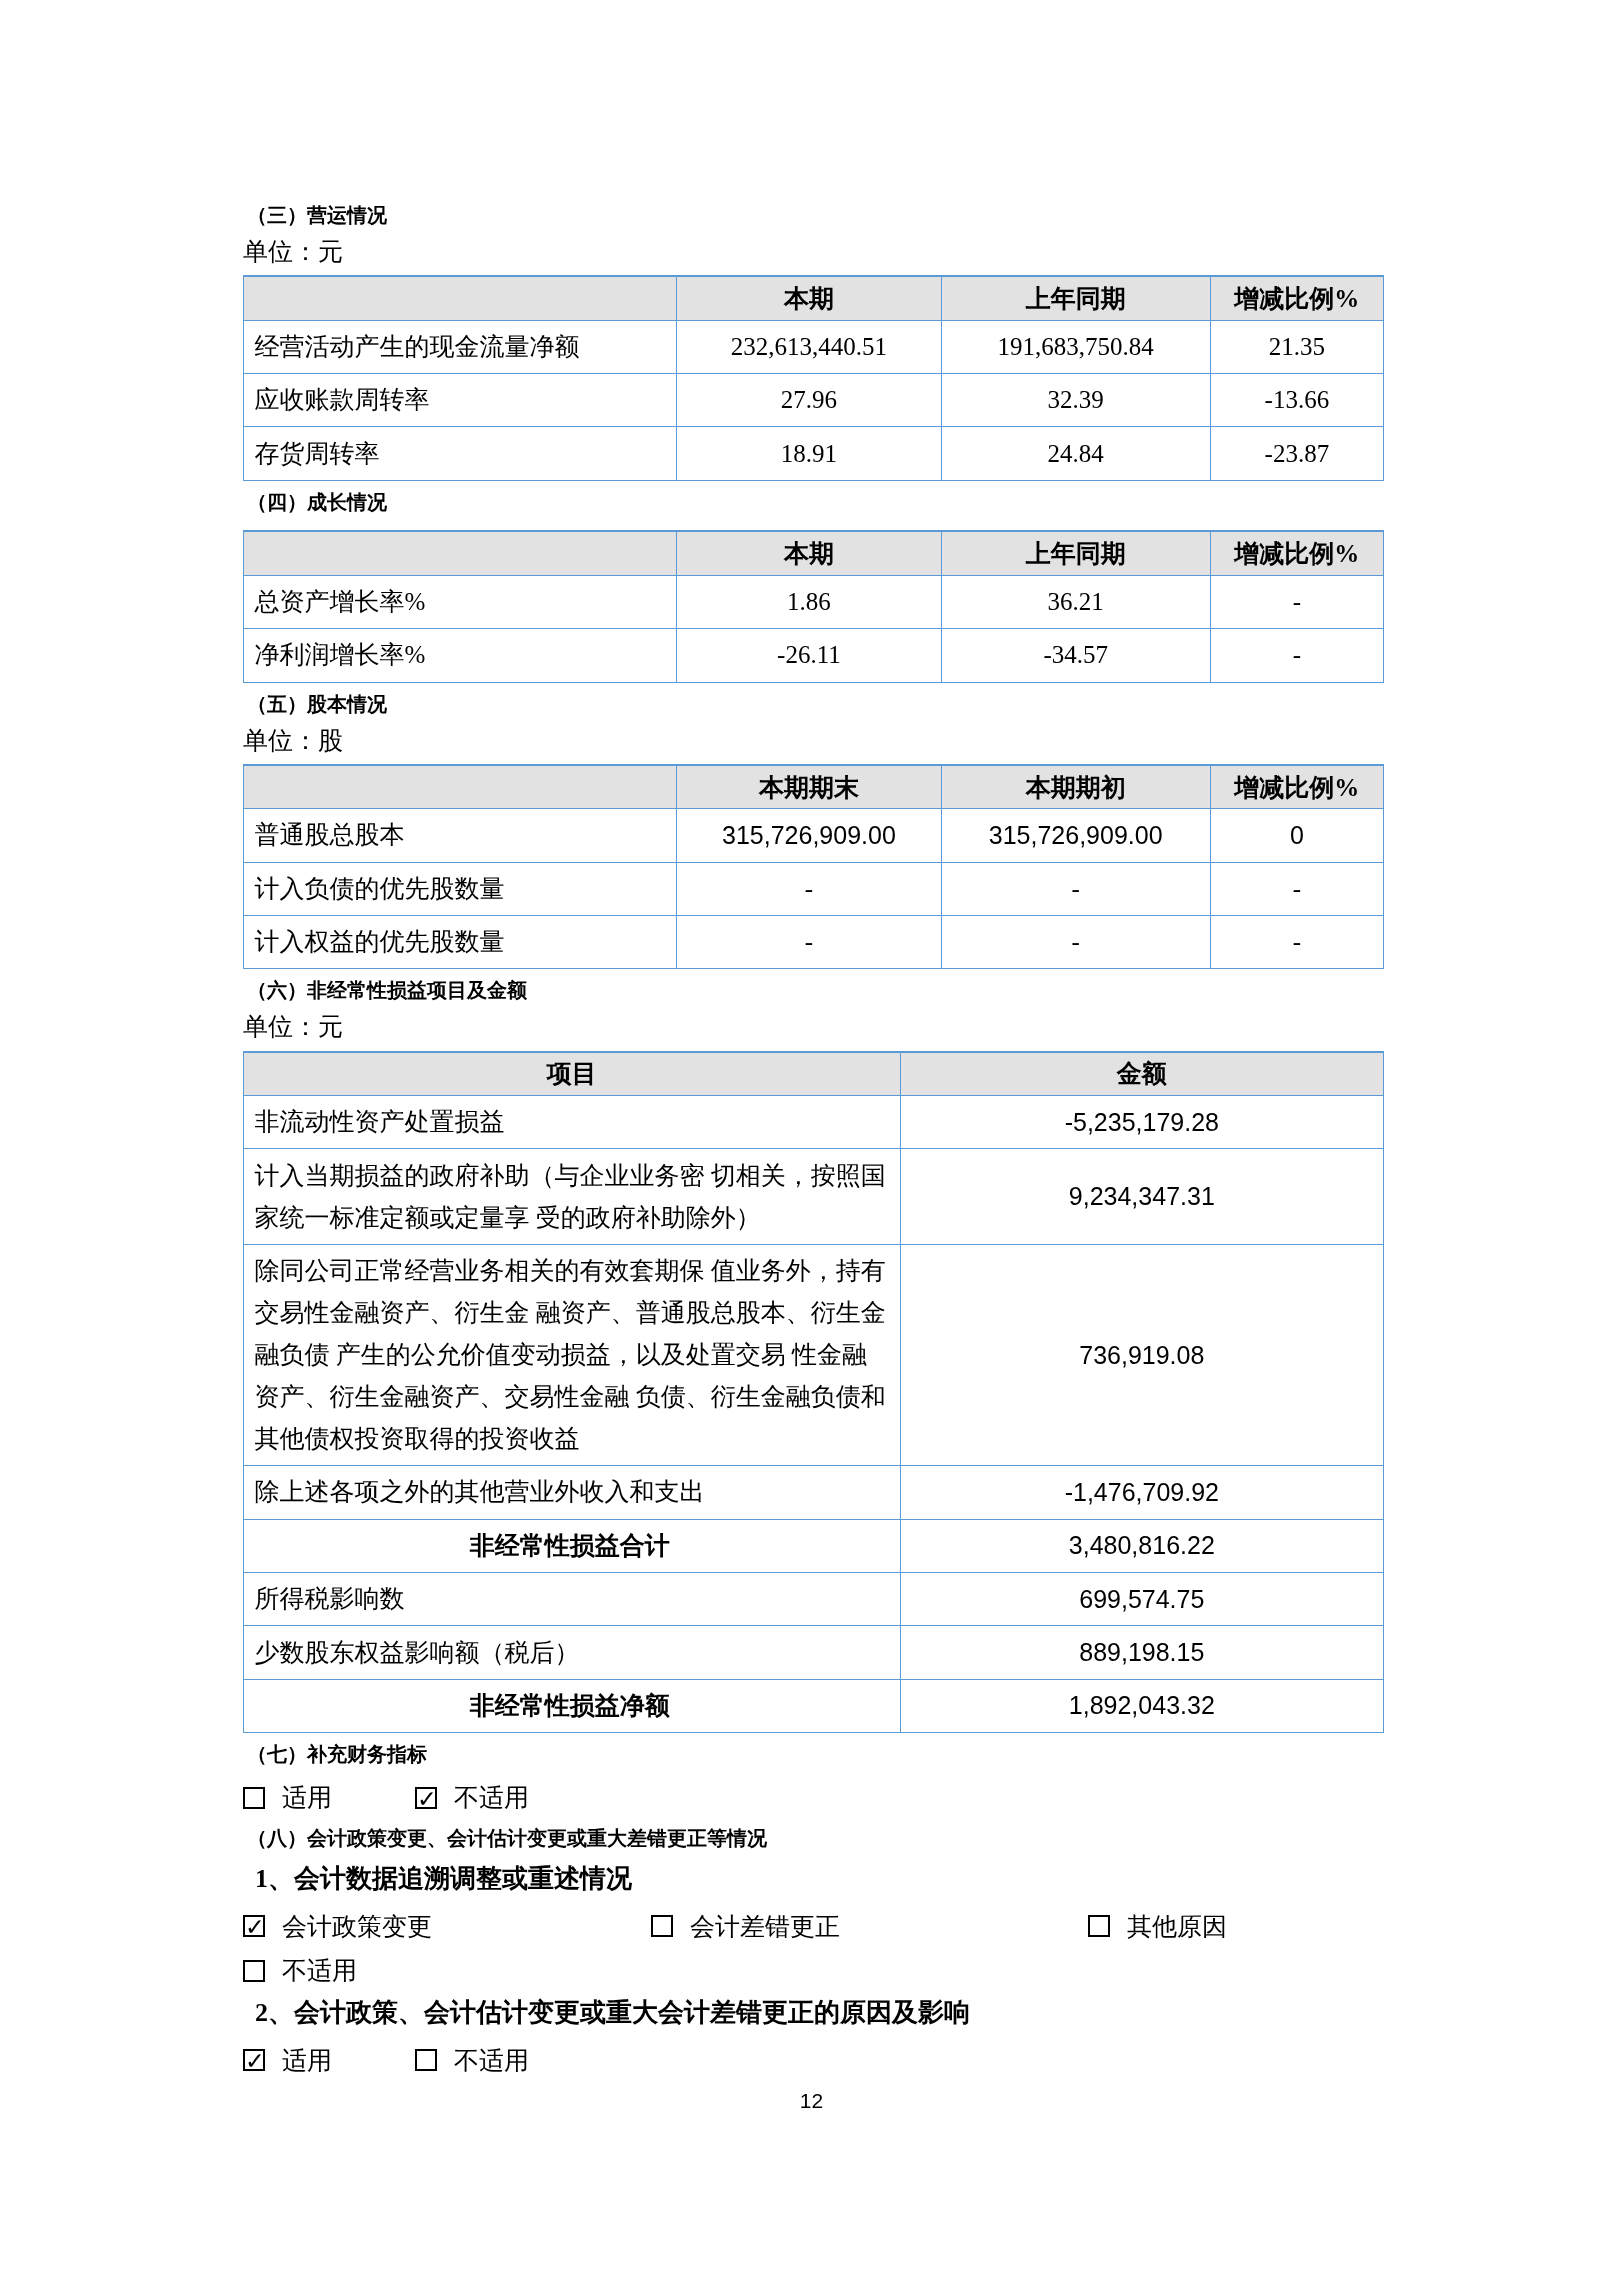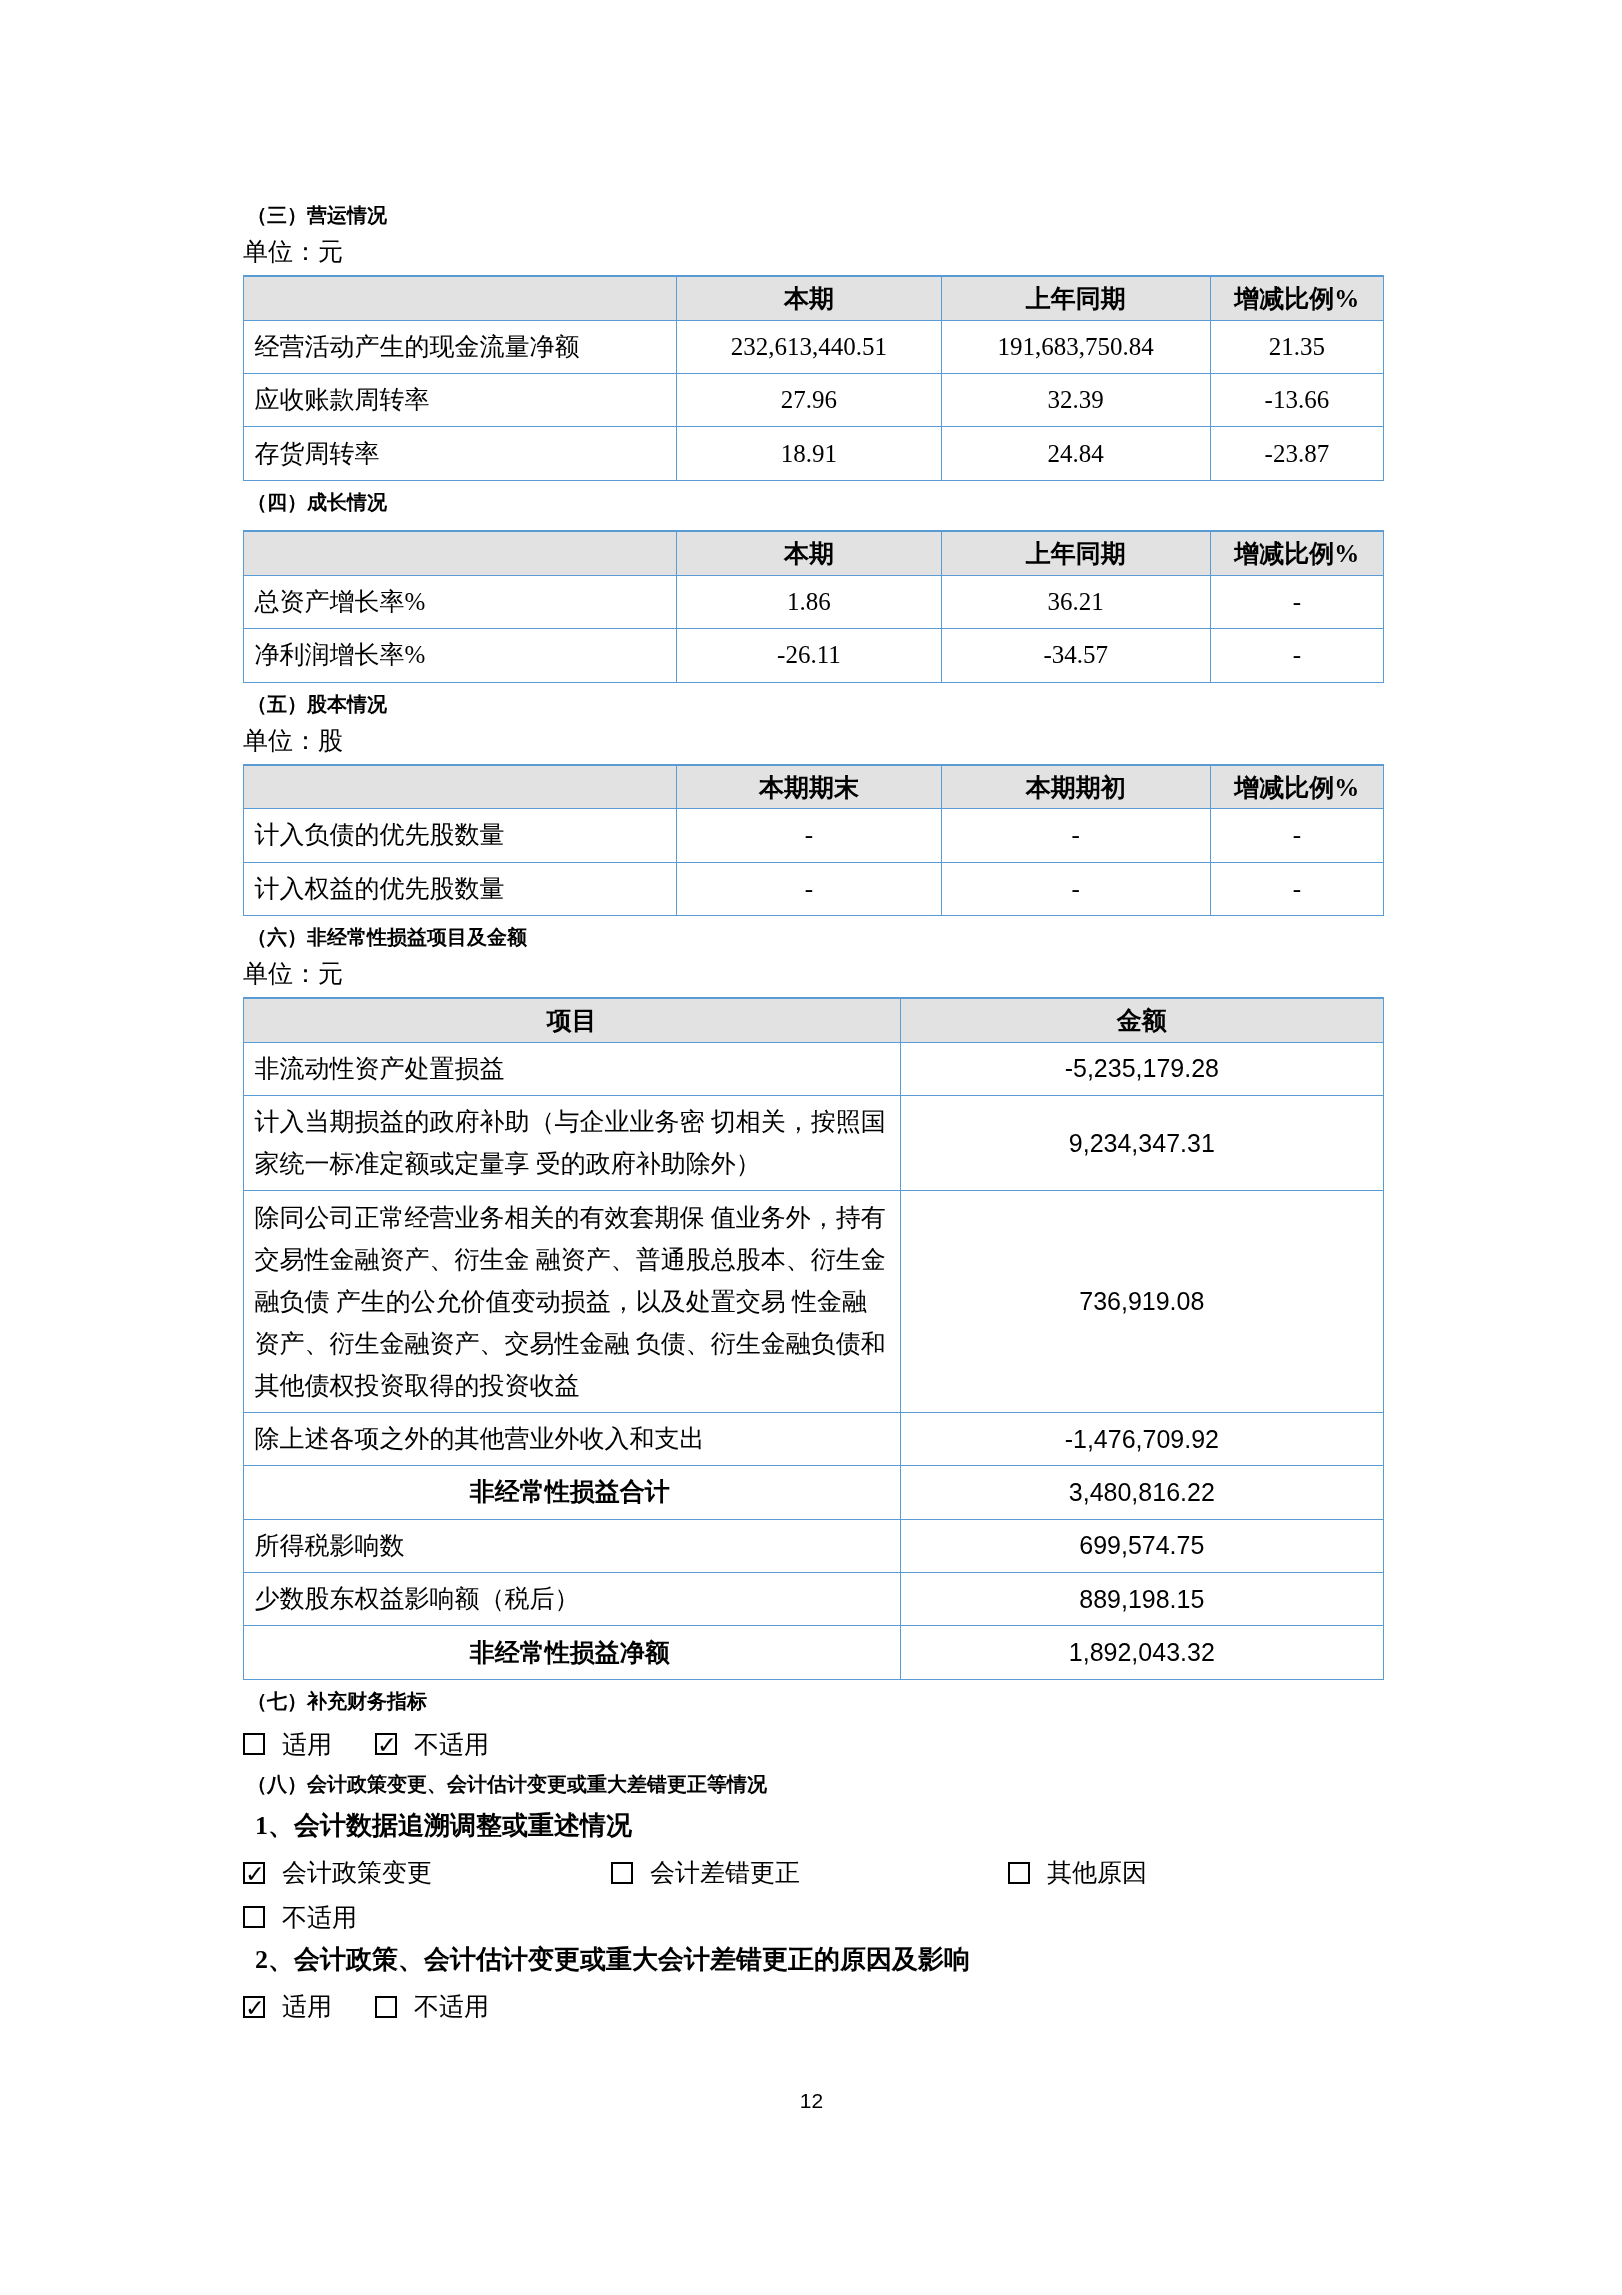--- a/index.html
+++ b/index.html
@@ -50,20 +50,21 @@
   .t43 col.c2{width:23.6%;}
   .t43 col.c3{width:15.2%;}
   .t62 col.c0{width:57.6%;}
   .t62 col.c1{width:42.4%;}
   .t62 td.lbl{line-height:42px;}
   .tbl-gap{margin-top:10.5px;}
   
   .check-line{
     display:flex;align-items:center;height:38px;margin-top:6.5px;
     font-size:25px;
+    gap:40px;
   }
   .sub-title{
     margin:12px;font-size:26px;font-weight:700;line-height:33px;margin-top:6.5px;
   }
   .opt{display:inline-flex;align-items:center;}
   .opt .cb{
     display:inline-block;width:22px;height:22px;border:2px solid #000;
     margin-right:17px;flex:none;text-align:center;line-height:21px;font-size:23.6px;
     font-family:"DejaVu Sans","Liberation Sans",sans-serif;font-weight:400;
   }
@@ -164,20 +165,26 @@
     <thead>
       <tr>
         <th></th>
         <th>本期期末</th>
         <th>本期期初</th>
         <th>增减比例%</th>
       </tr>
     </thead>
     <tbody>
       <tr>
+        <td class="lbl">普通股总股本</td>
+        <td class="num sans">315,726,909.00</td>
+        <td class="num sans">315,726,909.00</td>
+        <td class="num sans">0</td>
+      </tr>
+      <tr>
         <td class="lbl">计入负债的优先股数量</td>
         <td class="num">-</td>
         <td class="num">-</td>
         <td class="num">-</td>
       </tr>
       <tr>
         <td class="lbl">计入权益的优先股数量</td>
         <td class="num">-</td>
         <td class="num">-</td>
         <td class="num">-</td>

